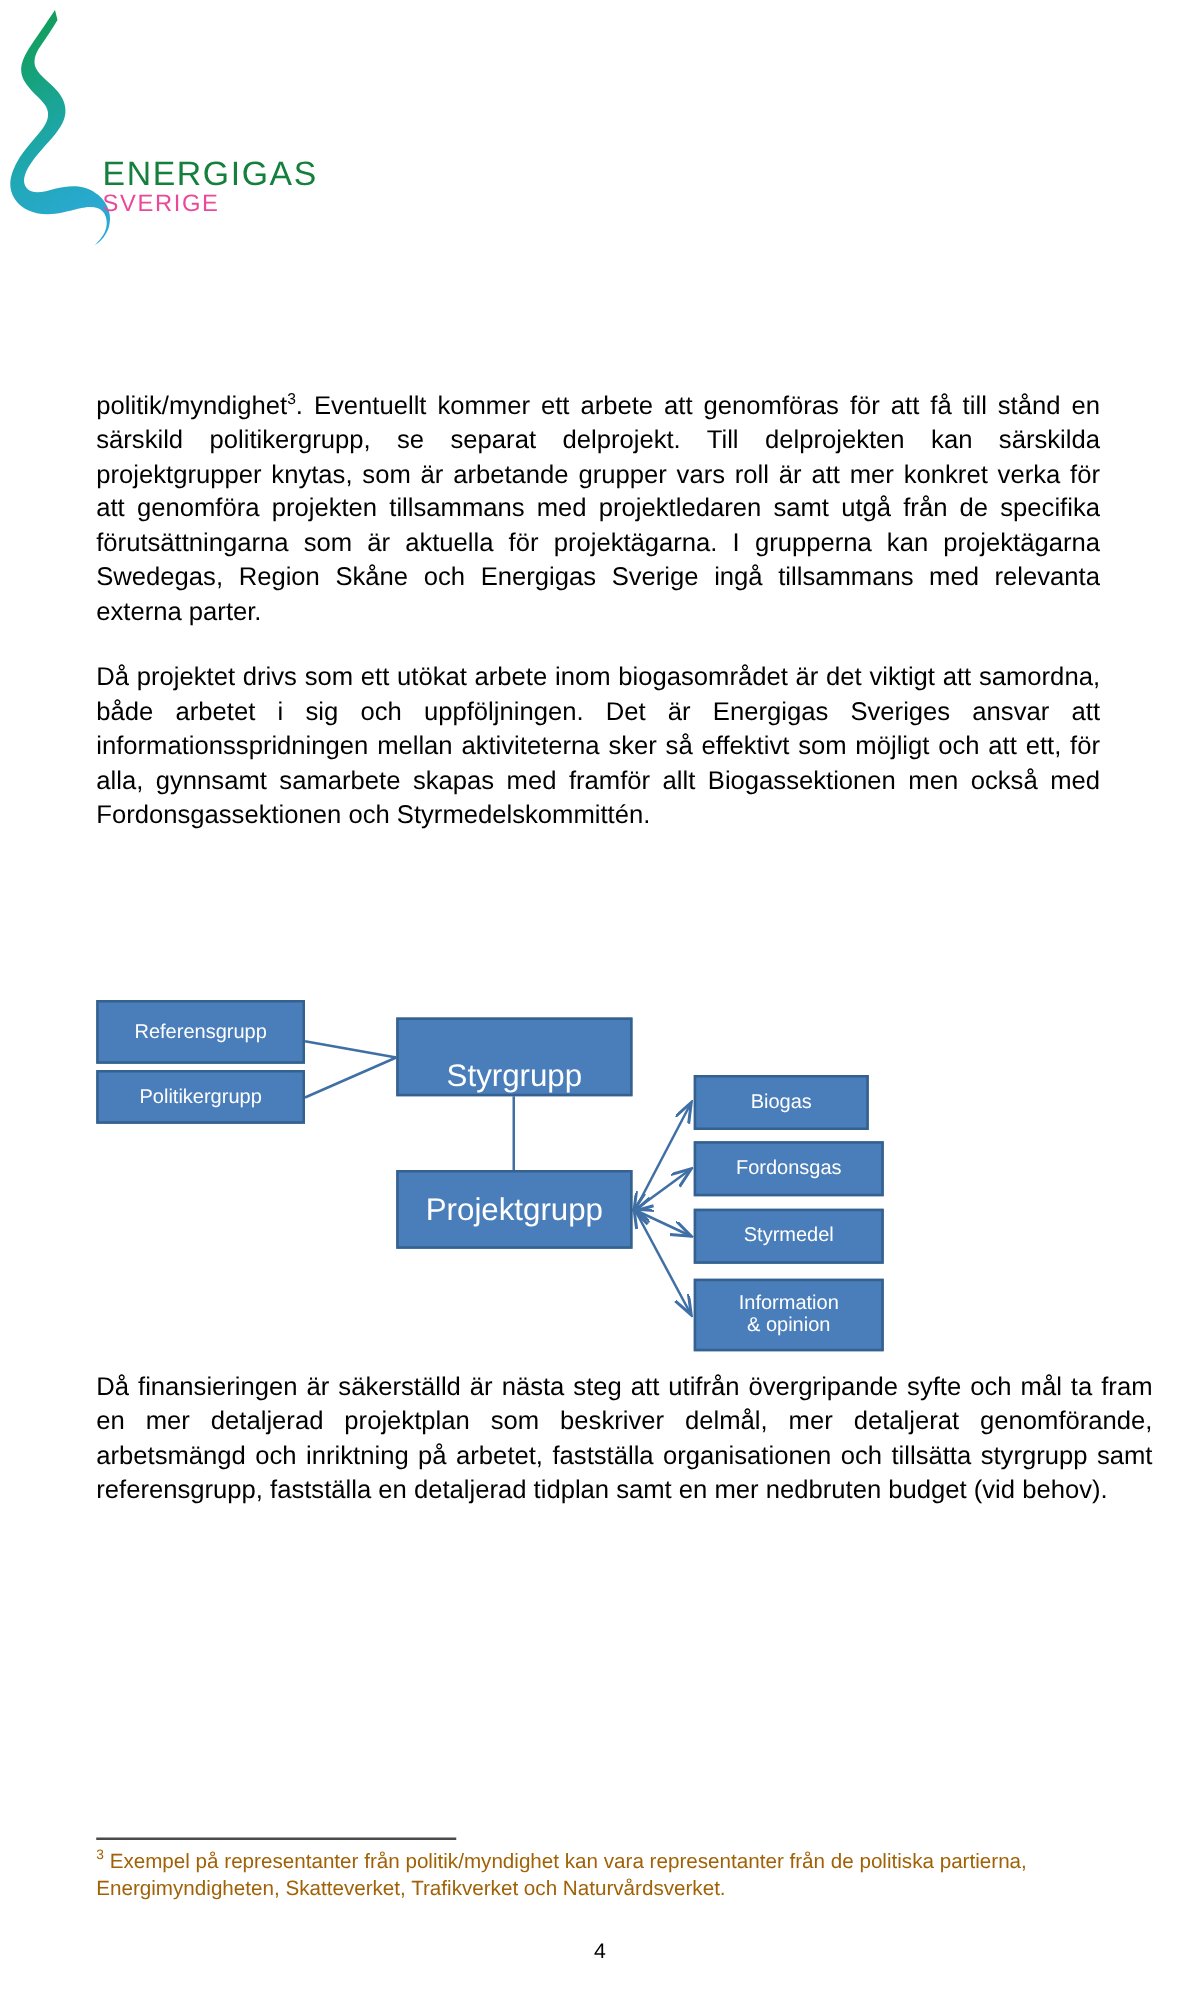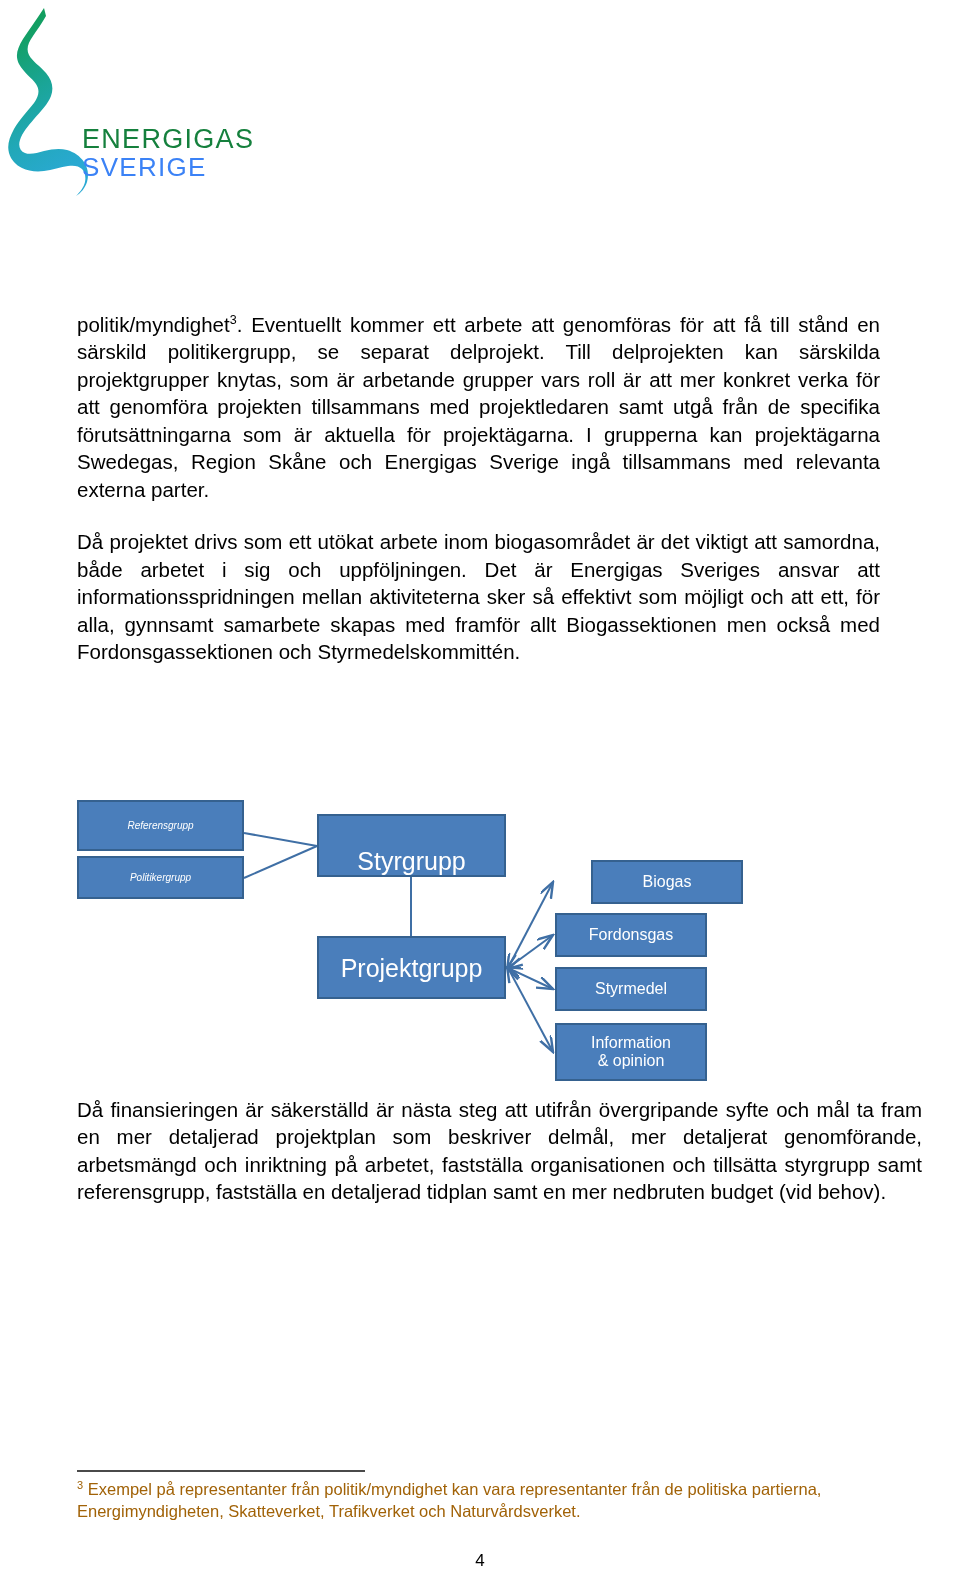--- a/index.html
+++ b/index.html
@@ -40,23 +40,23 @@
   .logo-line1 {
     font-family: "Liberation Sans", sans-serif;
     font-size: 27px;
     letter-spacing: 1.3px;
     color: #15803d;
     line-height: 1.02;
     font-weight: 400;
   }
   .logo-line2 {
     font-family: "Liberation Sans", sans-serif;
-    font-size: 26px;
+    font-size: 19px;
     letter-spacing: 1.3px;
-    color: #3b82f6;
+    color: #ec4899;
     line-height: 1.02;
     font-weight: 400;
   }
 
   
   .doc-body {
     position: absolute;
     left: 77px;
     top: 311px;
     width: 803px;
@@ -91,21 +91,21 @@
     border: 2px solid #35618f;
     color: #ffffff;
     display: flex;
     align-items: center;
     justify-content: center;
     text-align: center;
     font-family: "Liberation Sans", sans-serif;
     line-height: 1.12;
     pointer-events: auto;
   }
-  .org-box.small  { font-size: 10px; font-style: italic; }
+  .org-box.small  { font-size: 16px; }
   .org-box.medium { font-size: 16px; }
   .org-box.large  { font-size: 25px; }
 
   
   .doc-body-2 {
     position: absolute;
     left: 77px;
     top: 1096px;
     width: 845px;
   }
@@ -216,21 +216,21 @@
     </div>
   <div class="org-box small" style="left:77px;  top:856px;  width:167px; height:43px;">
       <span>Politikergrupp</span>
     </div>
   <div class="org-box large" style="left:317px; top:814px;  width:189px; height:63px;align-items:flex-end;">
       <span>Styrgrupp</span>
     </div>
   <div class="org-box large" style="left:317px; top:936px;  width:189px; height:63px;">
       <span>Projektgrupp</span>
     </div>
-  <div class="org-box medium" style="left:555px; top:860px;  width:152px; height:44px;margin-left:36px;">
+  <div class="org-box medium" style="left:555px; top:860px;  width:140px; height:44px;">
       <span>Biogas</span>
     </div>
   <div class="org-box medium" style="left:555px; top:913px;  width:152px; height:44px;">
       <span>Fordonsgas</span>
     </div>
   <div class="org-box medium" style="left:555px; top:967px;  width:152px; height:44px;">
       <span>Styrmedel</span>
     </div>
   <div class="org-box medium" style="left:555px; top:1023px; width:152px; height:58px;">
       <span class="multiline" style="white-space:pre-line;">Information

